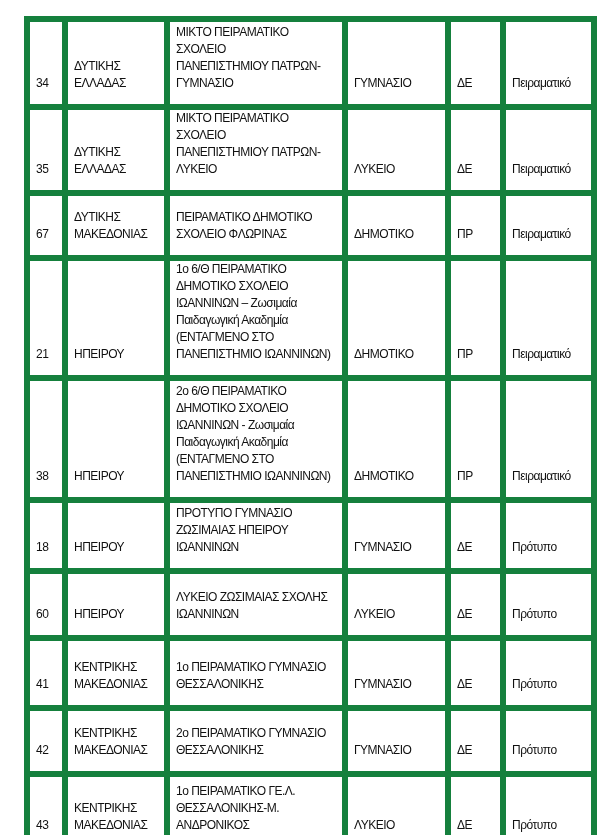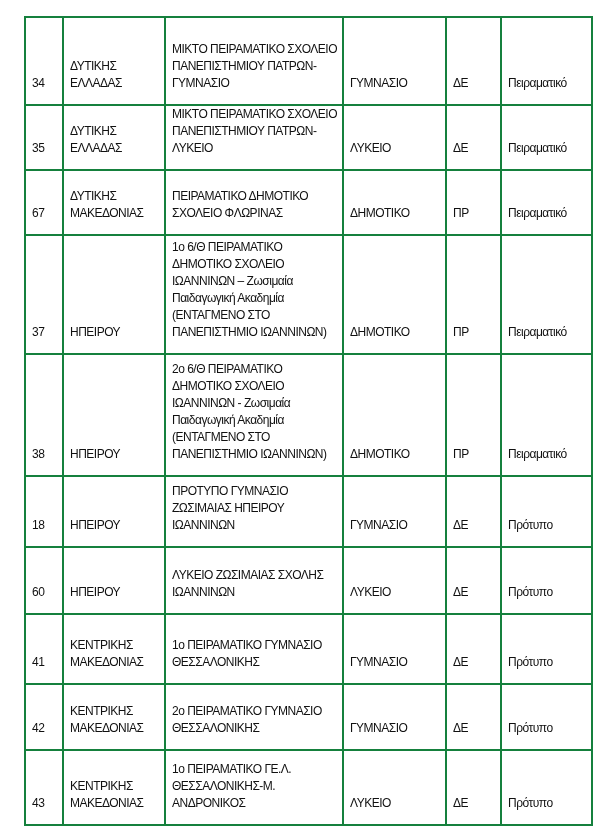--- a/index.html
+++ b/index.html
@@ -13,21 +13,21 @@
   }
   table.schools {
     position: absolute;
     left: 24px;
     top: 16px;
     border-collapse: collapse;
     table-layout: fixed;
     width: 567px;
   }
   table.schools td {
-    border: 2px solid #15803d;
+    border: 6px solid #15803d;
     vertical-align: bottom;
     padding: 0 2px 12px 6px;
     font-size: 12px;
     line-height: 17px;
     letter-spacing: -0.5px;
     color: #111111;
     white-space: pre-line;
     overflow: hidden;
   }
   col.c-no       { width: 38px; }
@@ -88,21 +88,21 @@
     <td>67</td>
     <td>ΔΥΤΙΚΗΣ
 ΜΑΚΕΔΟΝΙΑΣ</td>
     <td>ΠΕΙΡΑΜΑΤΙΚΟ ΔΗΜΟΤΙΚΟ
 ΣΧΟΛΕΙΟ ΦΛΩΡΙΝΑΣ</td>
     <td>ΔΗΜΟΤΙΚΟ</td>
     <td>ΠΡ</td>
     <td>Πειραματικό</td>
   </tr>
         <tr>
-    <td>37</td>
+    <td>21</td>
     <td>ΗΠΕΙΡΟΥ</td>
     <td>1ο 6/Θ ΠΕΙΡΑΜΑΤΙΚΟ
 ΔΗΜΟΤΙΚΟ ΣΧΟΛΕΙΟ
 ΙΩΑΝΝΙΝΩΝ – Ζωσιμαία
 Παιδαγωγική Ακαδημία
 (ΕΝΤΑΓΜΕΝΟ ΣΤΟ
 ΠΑΝΕΠΙΣΤΗΜΙΟ ΙΩΑΝΝΙΝΩΝ)</td>
     <td>ΔΗΜΟΤΙΚΟ</td>
     <td>ΠΡ</td>
     <td>Πειραματικό</td>

